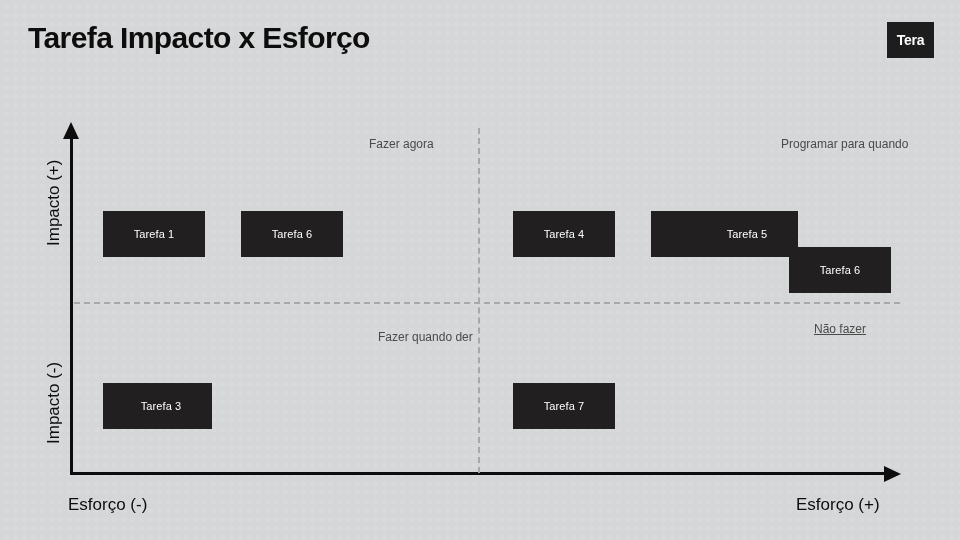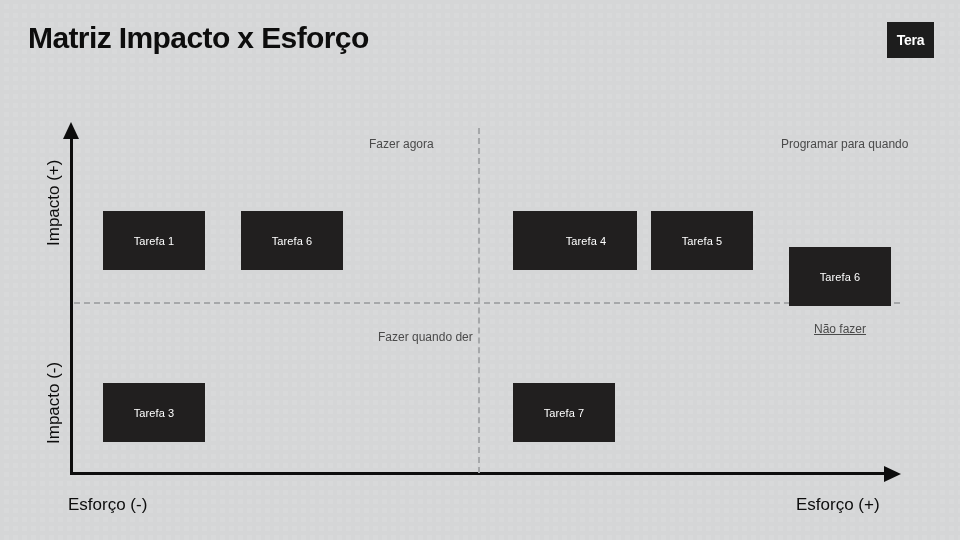--- a/index.html
+++ b/index.html
@@ -153,38 +153,38 @@
   }
   #caption-fazer-agora { left: 369px; top: 137px; }
   #caption-programar   { left: 781px; top: 137px; }
   #caption-quando-der  { left: 357px; top: 330px; margin-left: 21px; }
   #caption-nao-fazer   { left: 814px; top: 322px; text-decoration: underline; }
 
   
   .task-card {
     position: absolute;
     width: 102px;
-    height: 59px;
+    height: 46px;
     background: #211f1f;
     color: #ffffff;
     font-size: 11px;
     display: flex;
     align-items: center;
     justify-content: center;
     letter-spacing: 0.1px;
   }
 </style>
 </head>
 <body>
 
 <div id="canvas">
 
   <div id="grid"></div>
 
-  <div id="page-title">Matriz Impacto x Esforço</div>
+  <div id="page-title">Tarefa Impacto x Esforço</div>
 
   <div id="logo">Tera</div>
 
   <div id="y-axis"></div>
   <div id="y-arrow"></div>
   <div id="x-axis"></div>
   <div id="x-arrow"></div>
 
   <div id="divider-h"></div>
   <div id="divider-v"></div>
@@ -195,20 +195,20 @@
   <div class="axis-label-x" id="label-esforco-pos">Esforço (+)</div>
 
   <div class="quadrant-caption" id="caption-fazer-agora">Fazer agora</div>
   <div class="quadrant-caption" id="caption-programar">Programar para quando</div>
   <div class="quadrant-caption" id="caption-quando-der">Fazer quando der</div>
   <div class="quadrant-caption" id="caption-nao-fazer">Não fazer</div>
 
   <div id="task-layer">
       <div class="task-card" style="left: 103px; top: 211px;">Tarefa 1</div>
       <div class="task-card" style="left: 241px; top: 211px;">Tarefa 6</div>
-      <div class="task-card" style="left: 103px; top: 383px;">Tarefa 3</div>
-      <div class="task-card" style="left: 513px; top: 211px; padding-left: 22px;">Tarefa 4</div>
-      <div class="task-card" style="left: 651px; top: 211px;">Tarefa 5</div>
+      <div class="task-card" style="left: 103px; top: 383px; padding-left: 7px;">Tarefa 3</div>
+      <div class="task-card" style="left: 513px; top: 211px;">Tarefa 4</div>
+      <div class="task-card" style="left: 651px; top: 211px; padding-left: 45px;">Tarefa 5</div>
       <div class="task-card" style="left: 789px; top: 211px; margin-top: 36px;">Tarefa 6</div>
       <div class="task-card" style="left: 513px; top: 383px;">Tarefa 7</div>
     </div>
 
 </div>
 
 </body></html>

